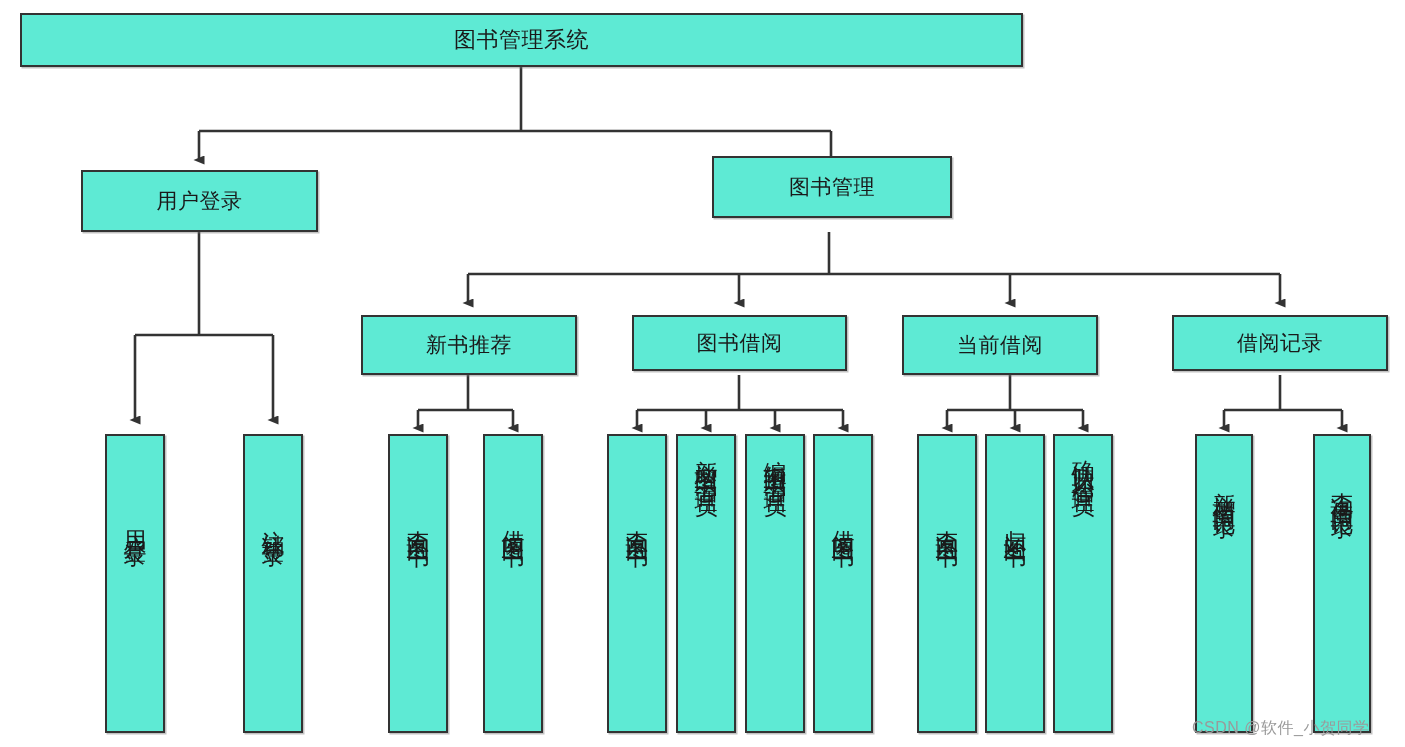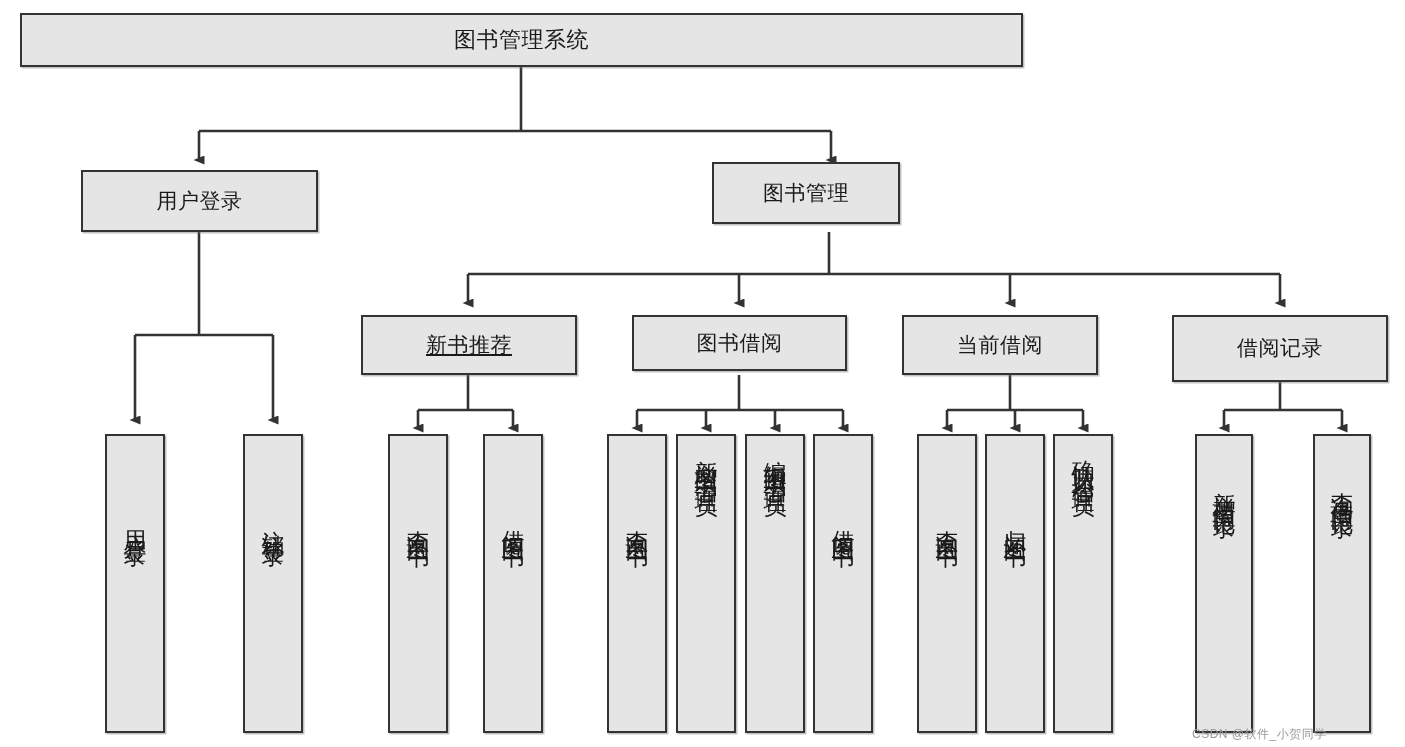--- a/index.html
+++ b/index.html
@@ -22,21 +22,21 @@
   svg.canvas {
     position: absolute;
     top: 0;
     left: 0;
     width: 1405px;
     height: 747px;
   }
   .node-box {
     position: absolute;
     box-sizing: border-box;
-    background: #e5e5e5;
+    background: #5eead4;
     border: 2.5px solid #333333;
     box-shadow: 1.5px 1.5px 0 rgba(120,120,120,0.45);
     display: flex;
     align-items: center;
     justify-content: center;
     color: #1a1a1a;
   }
   .node-box .label {
     display: block;
     text-align: center;
@@ -59,25 +59,24 @@
     writing-mode: vertical-rl;
     text-orientation: upright;
     font-size: 23px;
     line-height: 1;
     letter-spacing: 5px;
     white-space: nowrap;
   }
   .node-v.short .label { margin-top: 0; }
   .watermark {
     position: absolute;
-    font-size: 12px;
+    font-size: 16px;
     color: #9a9a9a;
     white-space: nowrap;
     letter-spacing: 0.5px;
-    margin-top: 8px;
   }
 </style>
 </head>
 <body>
 
 <div id="diagram-root">
 
   <svg class="canvas" viewBox="0 0 1405 747">
     <defs>
       <marker id="arrow" markerWidth="12" markerHeight="12" refX="4.5" refY="5.5" orient="auto" markerUnits="userSpaceOnUse">
@@ -128,34 +127,34 @@
     </g>
   </svg>
 
   <div class="node-box node-h node-root" style="left:20px; top:13px; width:1003px; height:54px;">
     <span class="label">图书管理系统</span>
   </div>
 
   <div class="node-box node-h" style="left:81px; top:170px; width:237px; height:62px;">
     <span class="label">用户登录</span>
   </div>
-  <div class="node-box node-h" style="left:712px; top:162px; width:188px; height:62px;">
+  <div class="node-box node-h" style="left:712px; top:156px; width:240px; height:62px;">
     <span class="label">图书管理</span>
   </div>
 
-  <div class="node-box node-h" style="left:361px; top:315px; width:216px; height:60px;text-decoration:underline;">
+  <div class="node-box node-h" style="left:361px; top:315px; width:216px; height:60px;">
     <span class="label">新书推荐</span>
   </div>
   <div class="node-box node-h" style="left:632px; top:315px; width:215px; height:56px;">
     <span class="label">图书借阅</span>
   </div>
   <div class="node-box node-h" style="left:902px; top:315px; width:196px; height:60px;">
     <span class="label">当前借阅</span>
   </div>
-  <div class="node-box node-h" style="left:1172px; top:315px; width:216px; height:67px;">
+  <div class="node-box node-h" style="left:1172px; top:315px; width:216px; height:56px;">
     <span class="label">借阅记录</span>
   </div>
 
   <div class="node-box node-v short" style="left:105px; top:434px; width:60px; height:299px;">
     <span class="label" style="margin-top:76px;">用户登录</span>
   </div>
   <div class="node-box node-v short" style="left:243px; top:434px; width:60px; height:299px;">
     <span class="label" style="margin-top:76px;">注销登录</span>
   </div>
 

